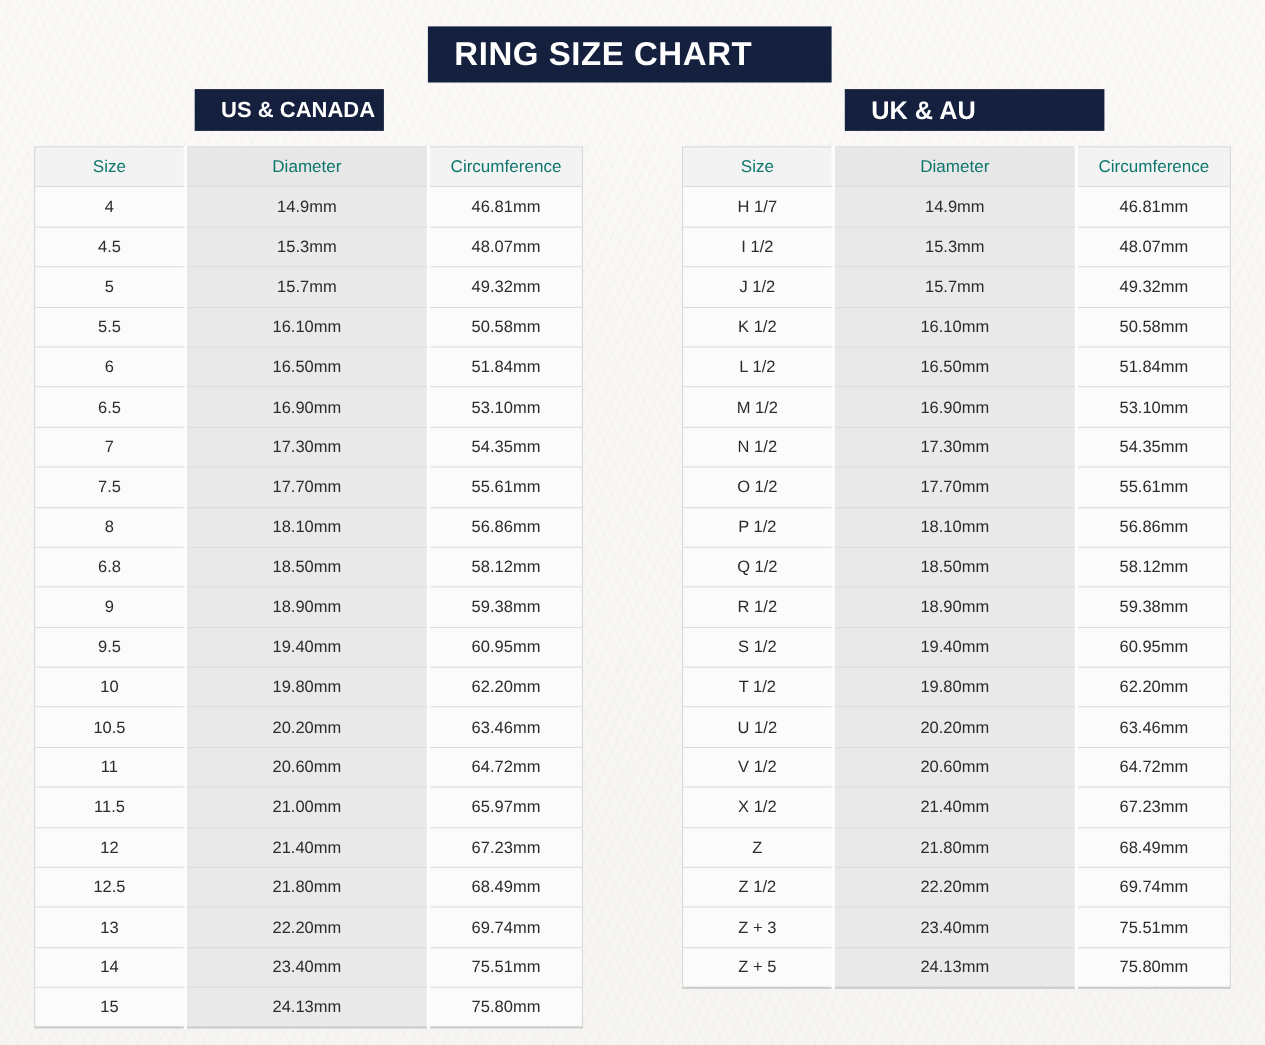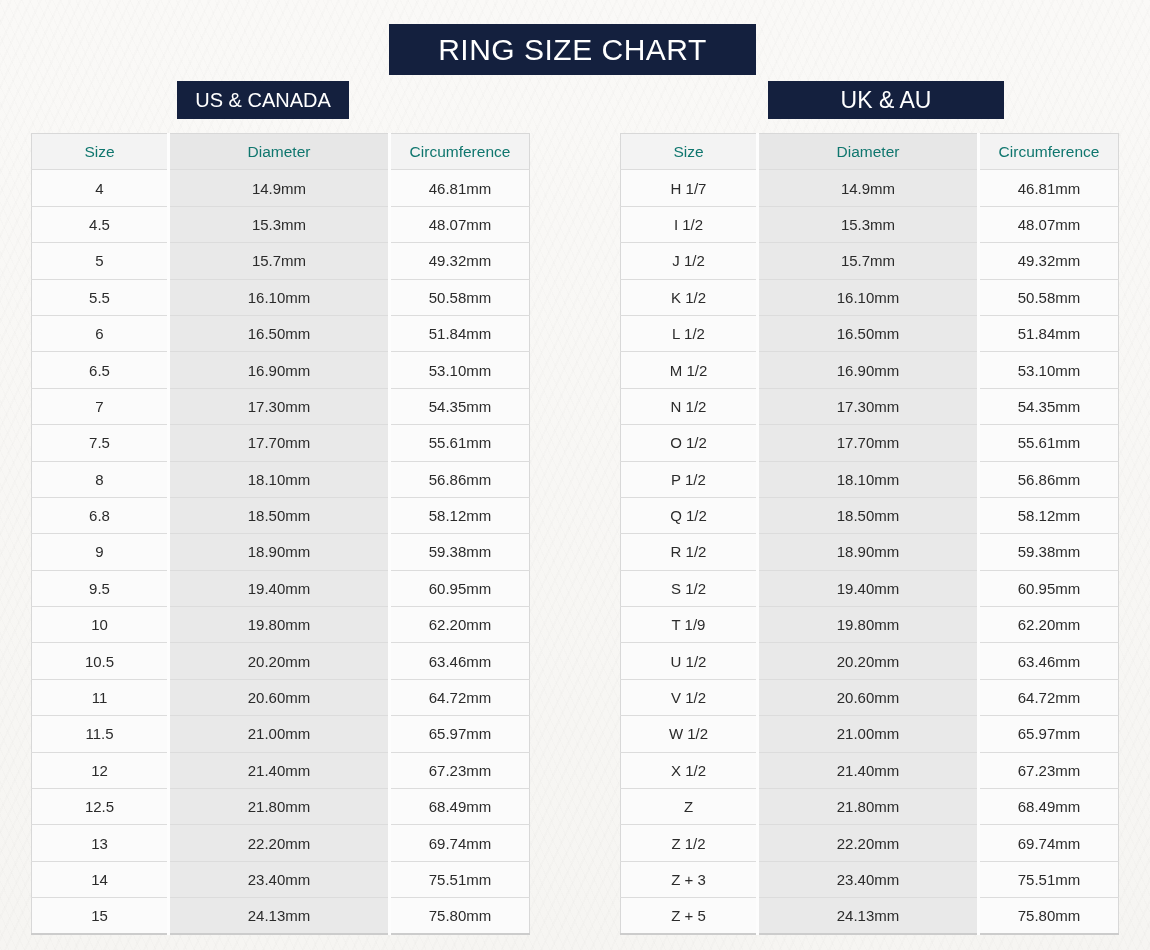--- a/index.html
+++ b/index.html
@@ -20,23 +20,24 @@
       repeating-linear-gradient(115deg, rgba(0,0,0,0.013) 0 2px, transparent 2px 9px),
       repeating-linear-gradient(245deg, rgba(0,0,0,0.010) 0 1px, transparent 1px 7px),
       linear-gradient(180deg, #faf9f7 0%, #f6f5f2 100%);
   }
   .banner {
     position: absolute;
     background: var(--banner-bg, #14203e);
     color: var(--banner-text, #ffffff);
     display: flex;
     align-items: center;
-    justify-content: center;
-    font-weight: normal;
+    justify-content: flex-start;
+    font-weight: bold;
     box-sizing: border-box;
+    padding-left: 24px;
   }
   .title-banner {
     left: 389px;
     top: 24px;
     width: 367px;
     height: 51px;
     font-size: 30px;
     letter-spacing: 0.5px;
   }
   .region-banner-us {
@@ -309,40 +310,35 @@
             <td class="size">R 1/2</td>
             <td class="diameter">18.90mm</td>
             <td class="circumference">59.38mm</td>
           </tr>
           <tr>
             <td class="size">S 1/2</td>
             <td class="diameter">19.40mm</td>
             <td class="circumference">60.95mm</td>
           </tr>
           <tr>
-            <td class="size">T 1/9</td>
+            <td class="size">T 1/2</td>
             <td class="diameter">19.80mm</td>
             <td class="circumference">62.20mm</td>
           </tr>
           <tr>
             <td class="size">U 1/2</td>
             <td class="diameter">20.20mm</td>
             <td class="circumference">63.46mm</td>
           </tr>
           <tr>
             <td class="size">V 1/2</td>
             <td class="diameter">20.60mm</td>
             <td class="circumference">64.72mm</td>
           </tr>
           <tr>
-            <td class="size">W 1/2</td>
-            <td class="diameter">21.00mm</td>
-            <td class="circumference">65.97mm</td>
-          </tr>
-          <tr>
             <td class="size">X 1/2</td>
             <td class="diameter">21.40mm</td>
             <td class="circumference">67.23mm</td>
           </tr>
           <tr>
             <td class="size">Z</td>
             <td class="diameter">21.80mm</td>
             <td class="circumference">68.49mm</td>
           </tr>
           <tr>

